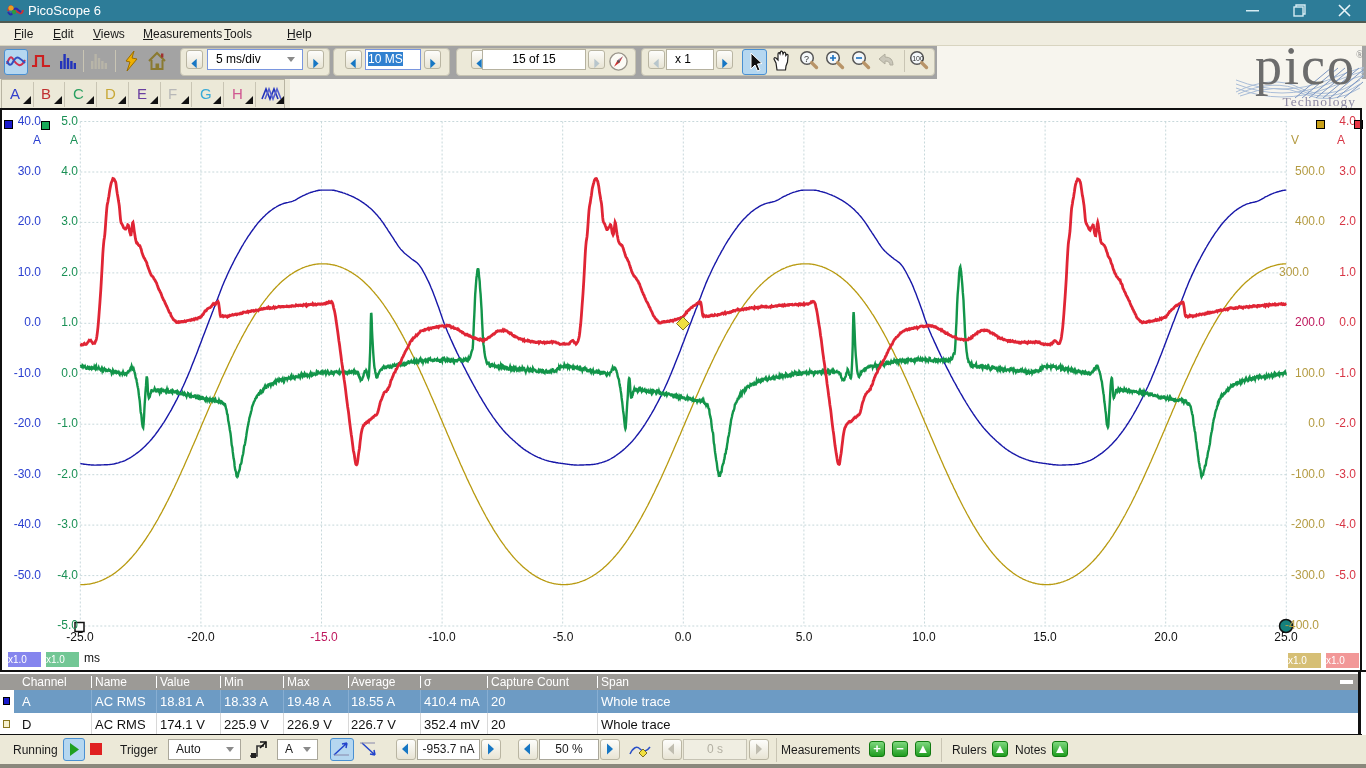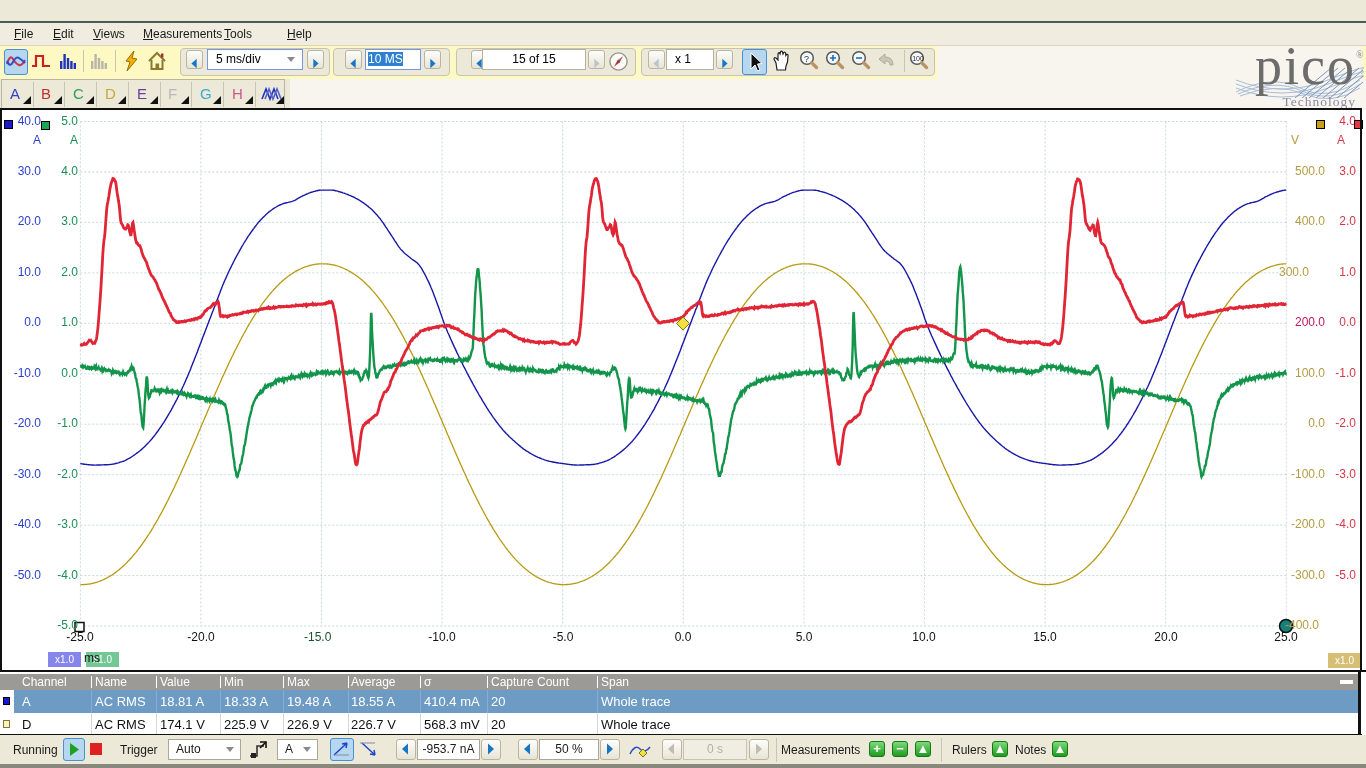--- a/index.html
+++ b/index.html
@@ -6,21 +6,21 @@
 
 #title{position:absolute;left:0;top:0;width:1366px;height:21px;background:#2d7c98;color:#fff;}
 #title .tx{position:absolute;left:28px;top:3px;font-size:13px;}
 #titleline{position:absolute;left:0;top:21px;width:1366px;height:2px;background:#4f5a52;}
 .winbtn{position:absolute;top:0;height:21px;color:#cfe7ef;}
 
 #menu{position:absolute;left:0;top:23px;width:1366px;height:23px;background:#f0ede0;border-bottom:1px solid #d8d4c0;}
 .mi{position:absolute;top:4px;font-size:12px;color:#1a1a1a;}
 .mi u{text-decoration:underline;}
 
-#tbar{position:absolute;left:0;top:46px;width:1366px;height:33px;background:#fef9c3;}
+#tbar{position:absolute;left:0;top:46px;width:1366px;height:33px;background:#a3a3a3;}
 #tbarw{position:absolute;left:937px;top:46px;width:425px;height:33px;background:#f7f5ee;}
 .tbtn{position:absolute;top:3px;width:24px;height:26px;border-radius:3px;}
 .tbtn.sel{background:#b5d7f0;border:1px solid #4a90d2;}
 .tgroup{position:absolute;top:2px;height:28px;border:1px solid #c6c3b2;border-radius:4px;background:#ece9d8;}
 .spinbox{position:absolute;top:3px;height:21px;background:#fff;border:1px solid #7a96df;font-size:12px;color:#000;}
 .arrbtn{position:absolute;top:4px;width:17px;height:19px;border:1px solid #b9b5a2;border-radius:3px;background:linear-gradient(#fdfdfb,#e8e4d4);text-align:center;}
 .arrbtn svg{margin-top:4px;}
 .vsep{position:absolute;top:4px;width:1px;height:22px;background:#c9c5b4;}
 
 #cbar{position:absolute;left:0;top:79px;width:1366px;height:31px;background:#f7f5ee;}
@@ -30,37 +30,56 @@
 .chbtn .L{position:absolute;left:6px;top:4px;font-size:15px;}
 .chbtn .tri{position:absolute;right:4px;bottom:3px;width:0;height:0;border-left:8px solid transparent;border-bottom:8px solid #111;}
 .chsep{position:absolute;top:2px;width:1px;height:25px;background:#c9c5b4;}
 
 #blktop{position:absolute;left:0;top:108px;width:1362px;height:5px;background:#101010;}
 #blkleft{position:absolute;left:0;top:110px;width:2px;height:560px;background:#101010;z-index:5;}
 #scope{position:absolute;left:0;top:110px;width:1366px;height:560px;background:#fff;}
 #scopesvg{position:absolute;left:0;top:0;}
 .al{position:absolute;font-size:12px;}
 .sq{position:absolute;width:9px;height:9px;}
-.badge{position:absolute;width:33px;height:15px;font-size:10px;color:#fff;text-align:center;line-height:15px;margin-left:40px;}
+.badge{position:absolute;width:33px;height:15px;font-size:10px;color:#fff;line-height:15px;}
 
 #mtable{position:absolute;left:0;top:670px;width:1366px;height:65px;background:#fff;border-top:2px solid #111;}
 #thead{position:absolute;left:0;top:2px;width:1358px;height:16px;background:#9c9a96;color:#fff;font-size:12px;}
 #thead span{position:absolute;top:1px;}
 .trow{position:absolute;left:0;width:1358px;height:23px;font-size:13px;}
 .trow span{position:absolute;top:4px;}
 #mtable .rborder{position:absolute;left:1358px;top:0;width:3px;height:65px;background:#111;}
 
 #sbar{position:absolute;left:0;top:735px;width:1366px;height:33px;background:#ece9d8;border-bottom:4px solid #8a887c;font-size:12px;color:#1a1a1a;}
 .sbtxt{position:absolute;top:8px;}
 .sbbox{position:absolute;top:4px;height:21px;background:#fff;border:1px solid #aaa79a;font-size:12px;}
 .sbtn{position:absolute;top:4px;width:20px;height:21px;border:1px solid #b9b5a2;border-radius:3px;background:linear-gradient(#fdfdfb,#e8e4d4);}
 .gbtn{position:absolute;top:6px;width:16px;height:16px;border-radius:3px;background:linear-gradient(#7ed87e,#1f9c1f);border:1px solid #117a11;color:#fff;text-align:center;line-height:14px;font-size:13px;font-weight:bold;}
 </style></head>
 <body>
 <div id="app">
+  <div id="title">
+    <svg style="position:absolute;left:7px;top:3px" width="17" height="15" viewBox="0 0 17 15">
+      <path d="M1 8 Q3 1 5 4 T9 8 T13 10 T16 7" fill="none" stroke="#c33" stroke-width="2"></path>
+      <path d="M1 9 Q4 14 6 9 T10 6 T14 9" fill="none" stroke="#2a2ab0" stroke-width="2"></path>
+      <circle cx="4" cy="5" r="2.6" fill="#e8a020"></circle>
+        <circle cx="7" cy="9" r="2.2" fill="#2c9c40"></circle>
+    </svg>
+    <span class="tx">PicoScope 6</span>
+    <svg class="winbtn" style="left:1238px" width="30" height="21">
+        <rect x="8" y="10" width="13" height="1.5" fill="#d5ecf3"></rect>
+      </svg>
+    <svg class="winbtn" style="left:1284px" width="30" height="21">
+        <rect x="10" y="7" width="9" height="9" fill="none" stroke="#d5ecf3" stroke-width="1.4"></rect>
+        <path d="M12 7 V5 H21 V14 H19" fill="none" stroke="#d5ecf3" stroke-width="1.4"></path>
+      </svg>
+    <svg class="winbtn" style="left:1330px" width="30" height="21">
+        <path d="M9 5 L20 16 M20 5 L9 16" stroke="#e8f4f8" stroke-width="1.6"></path>
+      </svg>
+  </div>
   <div id="titleline"></div>
   <div id="menu">
     <span class="mi" style="left:14px"><u>F</u>ile</span>
     <span class="mi" style="left:53px"><u>E</u>dit</span>
     <span class="mi" style="left:93px"><u>V</u>iews</span>
     <span class="mi" style="left:143px"><u>M</u>easurements</span>
     <span class="mi" style="left:224px"><u>T</u>ools</span>
     <span class="mi" style="left:287px"><u>H</u>elp</span>
   </div>
   <div id="tbar">
@@ -307,21 +326,21 @@
 <div class="al" style="left:-5px;top:23.0px;width:46px;text-align:right;color:#2a3fd0">A</div>
 <div class="al" style="left:32px;top:23.0px;width:46px;text-align:right;color:#1a9055">A</div>
 <div class="al" style="left:1291px;top:23.0px;color:#b49b42">V</div>
 <div class="al" style="left:1299px;top:23.0px;width:46px;text-align:right;color:#d83545">A</div>
 <div class="sq" style="left:4px;top:10.0px;background:#1a1acc;border:1px solid #000"></div>
 <div class="sq" style="left:41px;top:10.5px;background:#18a858;border:1px solid #000"></div>
 <div class="sq" style="left:1316px;top:10.0px;background:#c8a018;border:1px solid #000"></div>
 <div class="sq" style="left:1354px;top:10.0px;background:#e83545;border:1px solid #000"></div>
 <div class="al" style="left:50px;top:520px;width:60px;text-align:center;color:#111">-25.0</div>
 <div class="al" style="left:171px;top:520px;width:60px;text-align:center;color:#111">-20.0</div>
-<div class="al" style="left:304px;top:520px;width:60px;text-align:left;color:#14532d">-15.0</div>
+<div class="al" style="left:294px;top:520px;width:60px;text-align:center;color:#be185d">-15.0</div>
 <div class="al" style="left:412px;top:520px;width:60px;text-align:center;color:#111">-10.0</div>
 <div class="al" style="left:533px;top:520px;width:60px;text-align:center;color:#111">-5.0</div>
 <div class="al" style="left:653px;top:520px;width:60px;text-align:center;color:#111">0.0</div>
 <div class="al" style="left:774px;top:520px;width:60px;text-align:center;color:#111">5.0</div>
 <div class="al" style="left:894px;top:520px;width:60px;text-align:center;color:#111">10.0</div>
 <div class="al" style="left:1015px;top:520px;width:60px;text-align:center;color:#111">15.0</div>
 <div class="al" style="left:1136px;top:520px;width:60px;text-align:center;color:#111">20.0</div>
 <div class="al" style="left:1256px;top:520px;width:60px;text-align:center;color:#111">25.0</div>
 <div class="badge" style="left:8px;top:542px;background:#8585ee">x1.0</div>
 <div class="badge" style="left:46px;top:542px;background:#72c795">x1.0</div>
@@ -370,21 +389,21 @@
         <div style="position:absolute;left:473px;top:0px;width:1px;height:23px;background:#87aed2"></div>
         <div style="position:absolute;left:583px;top:0px;width:1px;height:23px;background:#87aed2"></div>
       </div>
 <div class="trow" style="left:14px;width:1344px;top:41px;background:#fff;color:#111">
         <span style="left:8px">D</span>
         <span style="left:81px">AC RMS</span>
         <span style="left:146px">174.1 V</span>
         <span style="left:210px">225.9 V</span>
         <span style="left:273px">226.9 V</span>
         <span style="left:337px">226.7 V</span>
-        <span style="left:410px">568.3 mV</span>
+        <span style="left:410px">352.4 mV</span>
         <span style="left:477px">20</span>
         <span style="left:587px">Whole trace</span>
         <div style="position:absolute;left:77px;top:0px;width:1px;height:23px;background:#d8d8d8"></div>
         <div style="position:absolute;left:142px;top:0px;width:1px;height:23px;background:#d8d8d8"></div>
         <div style="position:absolute;left:206px;top:0px;width:1px;height:23px;background:#d8d8d8"></div>
         <div style="position:absolute;left:269px;top:0px;width:1px;height:23px;background:#d8d8d8"></div>
         <div style="position:absolute;left:334px;top:0px;width:1px;height:23px;background:#d8d8d8"></div>
         <div style="position:absolute;left:406px;top:0px;width:1px;height:23px;background:#d8d8d8"></div>
         <div style="position:absolute;left:473px;top:0px;width:1px;height:23px;background:#d8d8d8"></div>
         <div style="position:absolute;left:583px;top:0px;width:1px;height:23px;background:#d8d8d8"></div>

